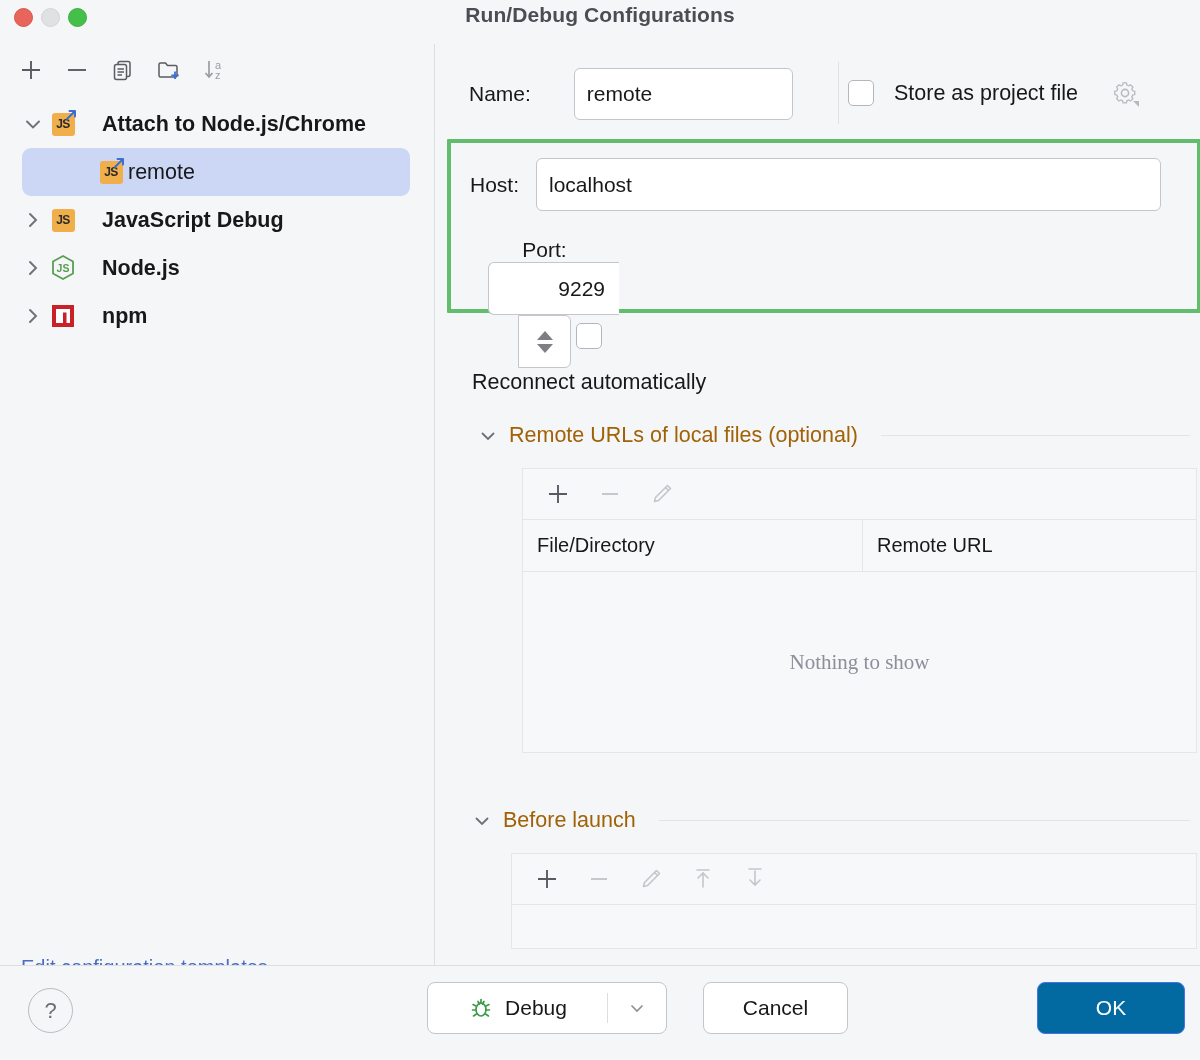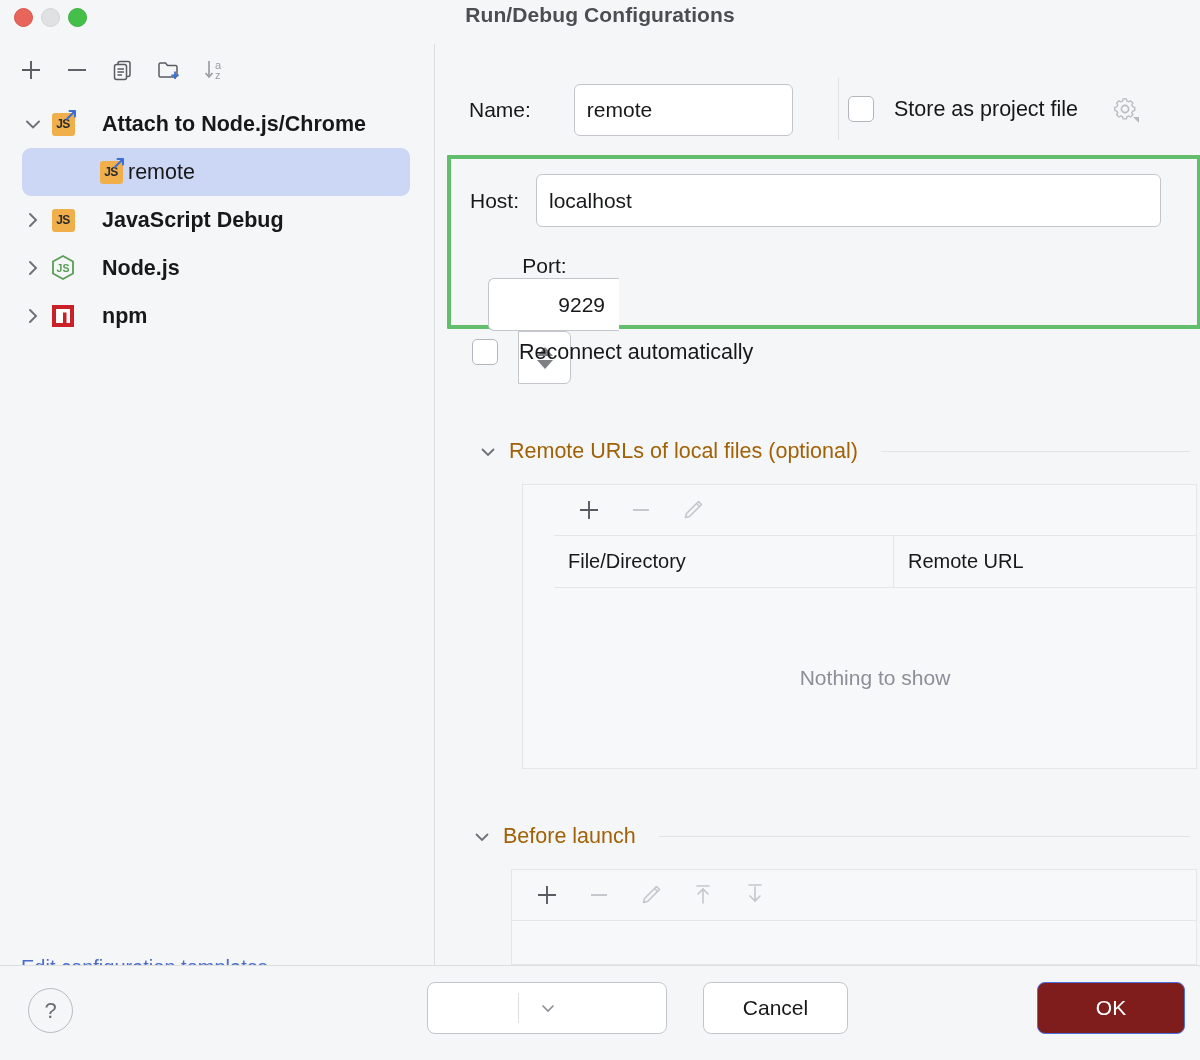--- a/index.html
+++ b/index.html
@@ -67,21 +67,21 @@
     letter-spacing: -0.5px;
   }
   .attach-arrow { position: absolute; right: -1px; top: -5px; }
 
   .edit-templates {
     position: absolute; left: 21px; top: 912px;
     font-size: 20px; color: #4a6cc8; white-space: nowrap;
   }
 
   
-  .rightpane { position: absolute; left: 436px; top: 44px; width: 712px; height: 921px; background: #f5f6f7; }
+  .rightpane { position: absolute; left: 436px; top: 28px; width: 712px; height: 921px; background: #f5f6f7; }
 
   .name-row { position: absolute; left: 33px; top: 40px; display: flex; align-items: center; }
   .lbl { font-size: 21px; color: #17181a; }
   .field {
     background: #ffffff; border: 1px solid #c4c6cc; border-radius: 6px;
     font-size: 21px; color: #17181a; display: flex; align-items: center;
     padding: 0 12px;
   }
   .name-input { margin-left: 43px; width: 219px; height: 52px; }
 
@@ -109,21 +109,21 @@
   }
   .spinner {
     width: 53px; height: 53px; background: #fff; border: 1px solid #c4c6cc;
     border-radius: 0 6px 6px 0; display: flex; flex-direction: column;
     align-items: center; justify-content: center; gap: 4px;
   }
   .sp-tri { width: 0; height: 0; border-left: 8px solid transparent; border-right: 8px solid transparent; }
   .sp-up { border-bottom: 9px solid #7d7f85; }
   .sp-dn { border-top: 9px solid #7d7f85; }
 
-  .reconnect-row { position: absolute; left: 36px; top: 295px; display: flex; align-items: center; gap: 21px; }
+  .reconnect-row { position: absolute; left: 36px; top: 295px; display: flex; align-items: center; gap: 21px; flex-direction: column; }
   .reconnect-label { font-size: 21.5px; color: #17181a; }
 
   
   .sect-head { position: absolute; display: flex; align-items: center; gap: 11px; }
   .sect-title { font-size: 21.5px; color: #a16207; white-space: nowrap; }
   .sect-rule { height: 1px; background: #e2e4e6; flex: 1; margin-left: 12px; }
 
   .panel {
     position: absolute; border: 1px solid #e4e6e8; background: #f7f8f9;
   }
@@ -131,21 +131,21 @@
     height: 51px; display: flex; align-items: center; padding-left: 14px; gap: 10px;
     border-bottom: 1px solid #e4e6e8;
   }
   .ptb { width: 42px; height: 40px; display: flex; align-items: center; justify-content: center; }
   .tbl-head { height: 52px; display: flex; border-bottom: 1px solid #e4e6e8; }
   .th {
     font-size: 20px; color: #17181a; display: flex; align-items: center; padding-left: 14px;
   }
   .th.col1 { width: 340px; border-right: 1px solid #e4e6e8; }
   .th.col2 { flex: 1; }
-  .tbl-body { display: flex; align-items: center; justify-content: center; }
+  .tbl-body { display: flex; align-items: center; justify-content: center; font-family: Liberation Serif, serif; }
   .empty-text { font-size: 21px; color: #8b8f99; }
 
   
   .bottombar {
     position: absolute; left: 0; top: 965px; width: 1200px; height: 95px;
     background: #f5f6f7; border-top: 1px solid #dcdee0;
   }
   .help-btn {
     position: absolute; left: 28px; top: 22px; width: 45px; height: 45px;
     border: 1.5px solid #b9bbc1; border-radius: 50%;
@@ -156,21 +156,21 @@
     position: absolute; height: 52px; border-radius: 8px; border: 1px solid #c4c6cc;
     background: #fff; display: flex; align-items: center; justify-content: center;
     font-size: 21px; color: #17181a;
   }
   .debug-btn { left: 427px; top: 982px; width: 240px; padding: 0; }
   .debug-main { flex: 1; display: flex; align-items: center; justify-content: center; gap: 11px; height: 100%; }
   .debug-sep { width: 1px; height: 30px; background: #dcdee0; }
   .debug-arrow { width: 58px; display: flex; align-items: center; justify-content: center; height: 100%; }
   .cancel-btn { left: 703px; top: 982px; width: 145px; }
   .apply-btn  { left: 872px; top: 982px; width: 143px; color: #a9acb3; border-color: #dddfe3; }
-  .ok-btn     { left: 1037px; top: 982px; width: 148px; background: #7f1d1d; border-color: #4a72e8; color: #fff; }
+  .ok-btn     { left: 1037px; top: 982px; width: 148px; background: #0369a1; border-color: #4a72e8; color: #fff; }
 
   svg { display: block; }
 </style>
 </head>
 <body>
 
 <div id="app">
 
   <div class="titlebar">
     <div class="traffic">
@@ -338,21 +338,21 @@
     <div class="sect-head" style="left:42px; top:395px; width:712px;">
       <span>
         <svg width="20" height="20" viewBox="0 0 20 20">
             <path d="M4.5 7.5 L10 13 L15.5 7.5" stroke="#6c7078" stroke-width="1.8" fill="none" stroke-linecap="round"></path>
           </svg>
       </span>
       <span class="sect-title">Remote URLs of local files (optional)</span>
       <span class="sect-rule"></span>
     </div>
 
-    <div class="panel" style="left:86px; top:440px; width:675px; height:285px;padding-left:31px;">
+    <div class="panel" style="left:86px; top:440px; width:675px; height:285px;">
       <div class="panel-toolbar">
         <span class="ptb">
           <svg width="28" height="28" viewBox="0 0 28 28">
               <path d="M14 5 V23 M5 14 H23" stroke="#585b61" stroke-width="1.9" fill="none"></path>
             </svg>
         </span>
         <span class="ptb">
           <svg width="28" height="28" viewBox="0 0 28 28">
               <path d="M6 14 H22" stroke="#c3c6cb" stroke-width="1.9" fill="none"></path>
             </svg>
@@ -414,20 +414,31 @@
       </div>
       <div class="tbl-body" style="height:44px;"></div>
     </div>
   </div>
 
   <div class="bottombar">
     <div class="help-btn">?</div>
   </div>
 
   <div class="btn debug-btn">
+    <span class="debug-main">
+      <span>
+        <svg width="26" height="26" viewBox="0 0 26 26">
+          <ellipse cx="13" cy="14.5" rx="5" ry="6.5" fill="none" stroke="#3b9a46" stroke-width="1.7"></ellipse>
+          <path d="M10 6.5 L11.5 9 M16 6.5 L14.5 9" stroke="#3b9a46" stroke-width="1.7" stroke-linecap="round"></path>
+          <path d="M13 4.5 V8" stroke="#3b9a46" stroke-width="1.7" stroke-linecap="round"></path>
+          <path d="M8 11 L5 9.5 M8 15 L4.5 15 M8.5 19 L5.5 21 M18 11 L21 9.5 M18 15 L21.5 15 M17.5 19 L20.5 21" stroke="#3b9a46" stroke-width="1.6" stroke-linecap="round"></path>
+        </svg>
+      </span>
+      <span>Debug</span>
+    </span>
     <span class="debug-sep"></span>
     <span class="debug-arrow">
       <svg width="20" height="20" viewBox="0 0 20 20">
           <path d="M5 8 L10 13 L15 8" stroke="#8c9097" stroke-width="1.7" fill="none" stroke-linecap="round"></path>
         </svg>
     </span>
   </div>
 
   <div class="btn cancel-btn">Cancel</div>
   <div class="btn ok-btn">OK</div>

